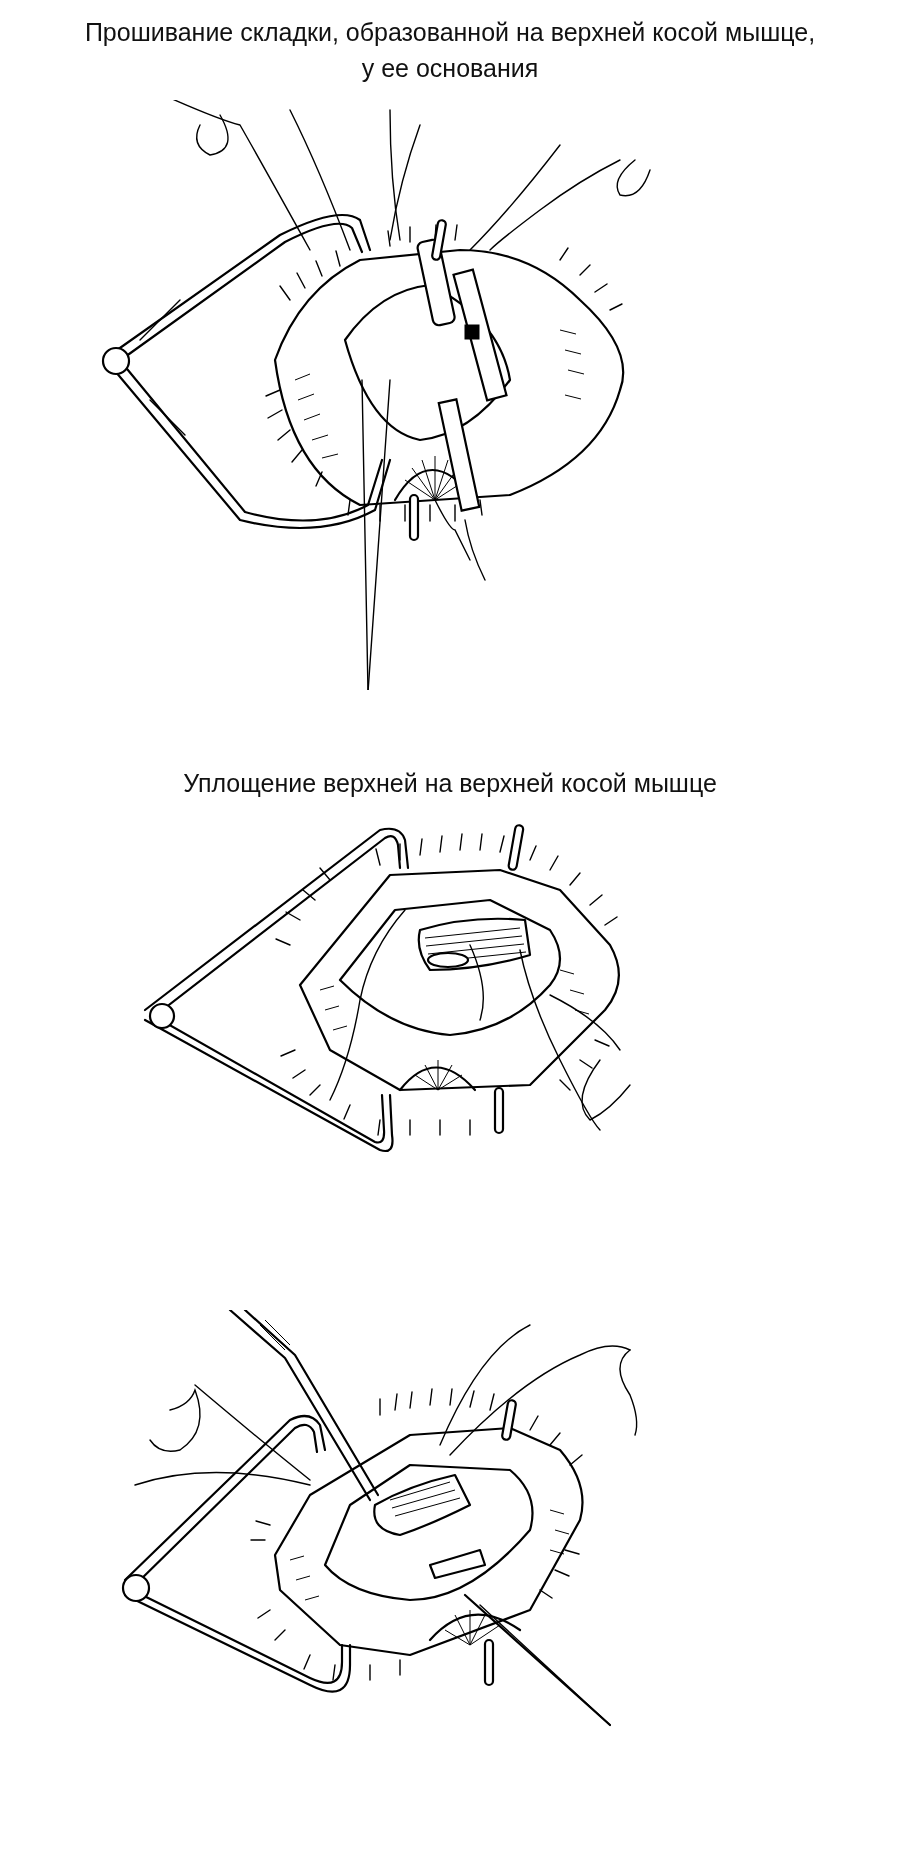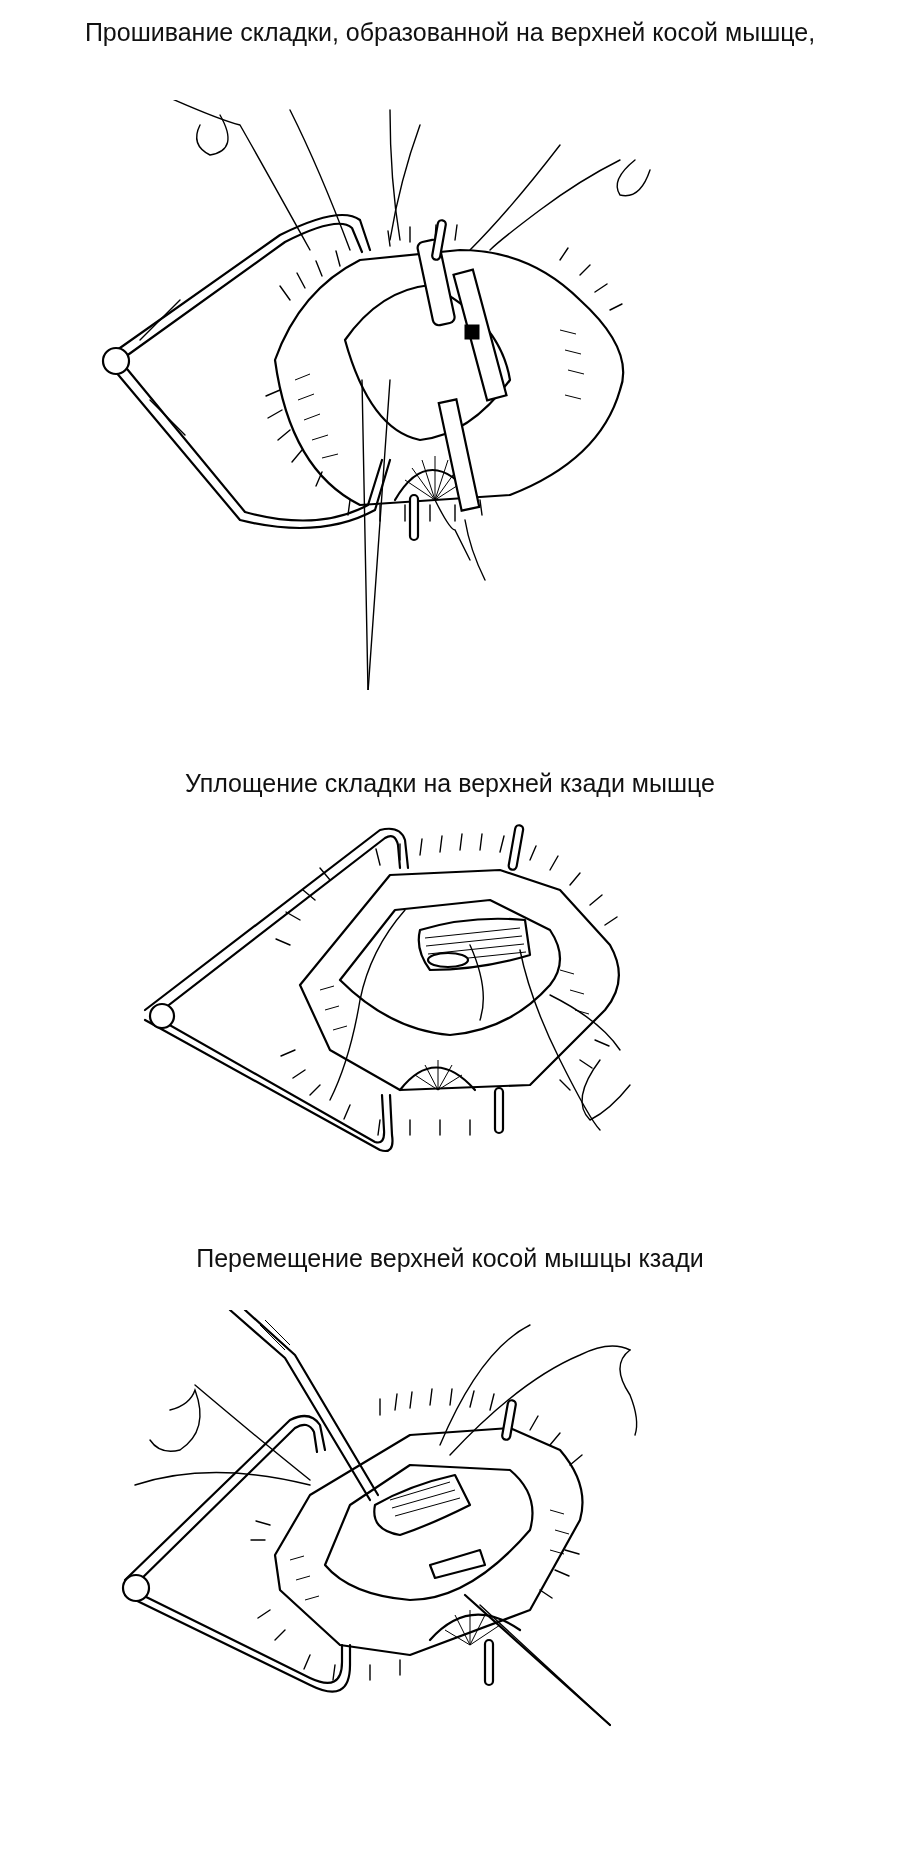--- a/index.html
+++ b/index.html
@@ -13,20 +13,21 @@
   svg .t { fill:none; stroke:#000; stroke-width:1.4; stroke-linecap:round; }
   svg .h { fill:none; stroke:#000; stroke-width:1; }
   svg .dk { fill:#000; stroke:#000; }
   svg .wf { fill:#fff; stroke:#000; stroke-width:2.2; }
 </style>
 </head>
 <body>
 
 <div class="caption" style="top:14px;">
   <div>Прошивание складки, образованной на верхней косой мышце,</div>
+  <div>у ее основания</div>
 </div>
 
 <div class="fig" style="left:90px; top:100px;">
   <svg width="650" height="590" viewBox="0 0 650 590">
 
     <path class="l" d="M20 255 L190 135 Q250 105 270 120 L 280 150"></path>
     <path class="l" d="M28 262 L195 142 Q248 115 262 128 L 272 152"></path>
     <path class="l" d="M20 265 L150 420 Q230 440 285 410 L300 360"></path>
     <path class="l" d="M28 258 L155 412 Q228 432 278 405 L292 360"></path>
     <circle class="wf" cx="26" cy="261" r="13"></circle>
@@ -69,21 +70,21 @@
 
     <path class="t" d="M272 280 L278 592"></path>
     <path class="t" d="M300 280 L278 592"></path>
 
     <rect class="wf" x="320" y="395" width="8" height="45" rx="4"></rect>
     <rect class="wf" x="345" y="120" width="8" height="40" rx="4" transform="rotate(10 349 140)"></rect>
   </svg>
 </div>
 
 <div class="caption" style="top:765px;">
-  <div>Уплощение складки на верхней кзади мышце</div>
+  <div>Уплощение верхней на верхней косой мышце</div>
 </div>
 
 <div class="fig" style="left:130px; top:820px;">
   <svg width="600" height="370" viewBox="0 0 600 370">
 
     <path class="l" d="M15 190 L250 10 Q270 5 275 20 L278 48"></path>
     <path class="l" d="M22 198 L255 18 Q265 12 268 25 L270 48"></path>
     <path class="l" d="M15 200 L250 330 Q265 335 262 315 L260 275"></path>
     <path class="l" d="M22 195 L245 322 Q255 325 254 310 L252 275"></path>
     <circle class="wf" cx="32" cy="196" r="12"></circle>
@@ -118,21 +119,20 @@
       <path d="M420 175 Q470 200 490 230"></path>
       <path d="M470 240 Q440 280 460 300 Q480 290 500 265"></path>
     </g>
 
     <rect class="wf" x="382" y="5" width="8" height="45" rx="4" transform="rotate(10 386 27)"></rect>
     <rect class="wf" x="365" y="268" width="8" height="45" rx="4"></rect>
   </svg>
 </div>
 
 <div class="caption" style="top:1240px;">
-  <div>Перемещение верхней косой мышцы кзади</div>
 </div>
 
 <div class="fig" style="left:110px; top:1310px;">
   <svg width="560" height="450" viewBox="0 0 560 450">
 
     <path class="l" d="M120 0 L175 48 L260 190"></path>
     <path class="l" d="M135 0 L185 45 L268 185"></path>
     <path class="h" d="M150 15 L175 40 M155 10 L180 35"></path>
 
     <path class="l" d="M15 270 L180 110 Q200 100 210 115 L215 140"></path>

